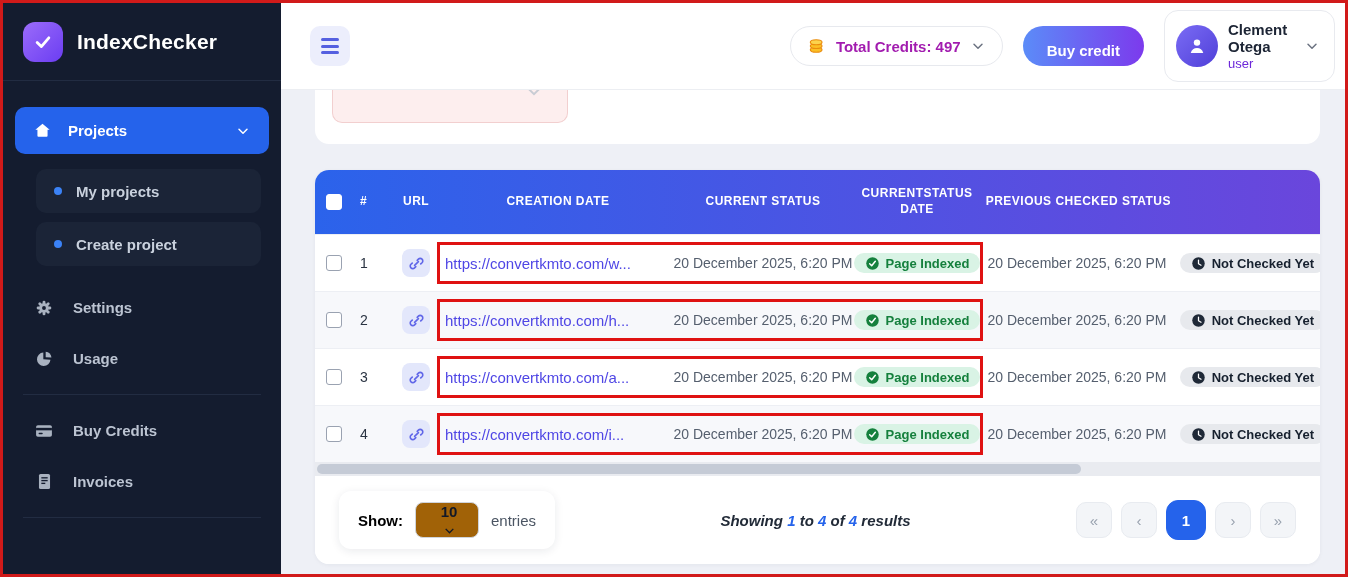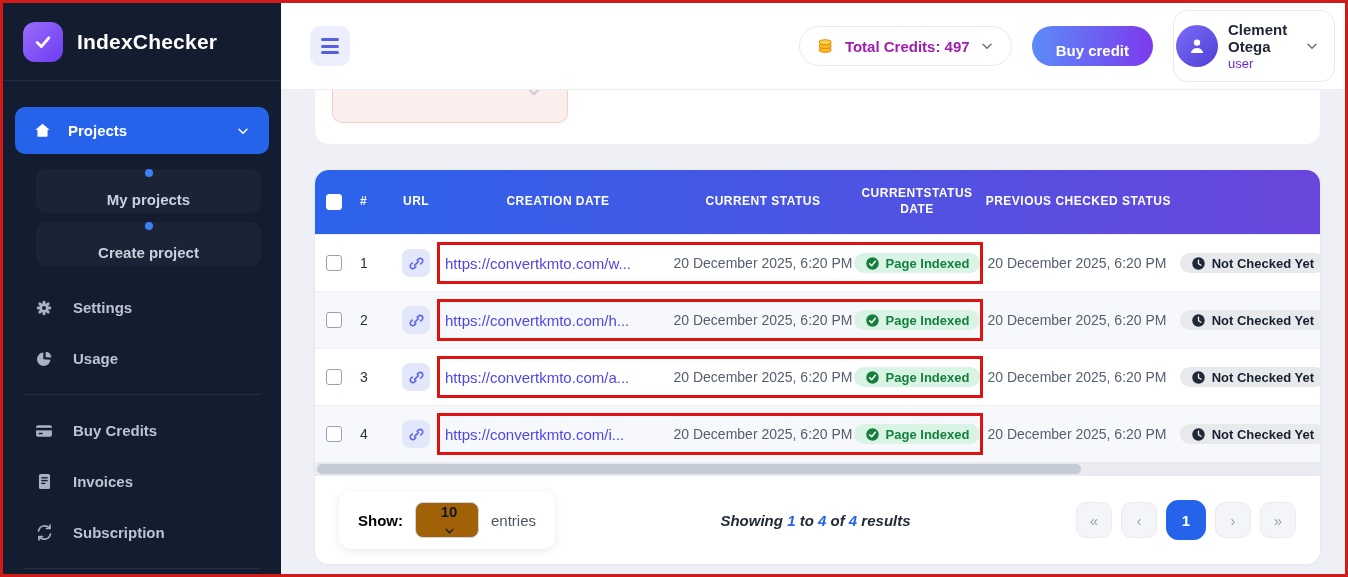--- a/index.html
+++ b/index.html
@@ -17,39 +17,39 @@
   .sidebar { width:278px; min-width:278px; height:100%; background:#141c2f; color:#c3cad6; }
   .brand { display:flex; align-items:center; gap:14px; padding:18px 20px; height:78px; border-bottom:1px solid #222c42; }
   .brand-logo { width:40px; height:40px; border-radius:12px; background:linear-gradient(135deg,#9b6cfa,#6b3df2); display:flex; align-items:center; justify-content:center; }
   .brand-logo svg { width:20px; height:20px; }
   .brand-name { color:#fff; font-size:21px; font-weight:800; letter-spacing:.2px; }
 
   .nav-projects { margin:26px 12px 0 12px; height:47px; border-radius:10px; background:#2563eb; color:#fff; display:flex; align-items:center; padding:0 18px; gap:16px; cursor:pointer; }
   .nav-projects .lbl { font-size:15px; font-weight:700; }
   .nav-projects .chev { margin-left:auto; }
   .subnav { margin:15px 20px 0 33px; }
-  .subnav-item { height:44px; border-radius:10px; background:#1b2437; display:flex; align-items:center; gap:14px; padding:0 18px; margin-bottom:9px; cursor:pointer;flex-direction:column; }
+  .subnav-item { height:44px; border-radius:10px; background:#1b2437; display:flex; align-items:center; gap:14px; padding:0 18px; margin-bottom:9px; cursor:pointer; }
   .subnav-item .dot { width:8px; height:8px; border-radius:50%; background:#3b82f6; }
   .subnav-item .lbl { font-size:15px; font-weight:600; color:#c9d1dd; }
 
   .menu { margin-top:16px; }
   .menu-item { height:51px; display:flex; align-items:center; gap:18px; padding:0 30px; cursor:pointer; font-size:15px; font-weight:600; color:#bcc4d2; }
   .menu-item .ic { width:22px; height:22px; display:flex; align-items:center; justify-content:center; }
   .divider { height:1px; background:#222c42; margin:10px 20px; }
 
   
   .content { flex:1; display:flex; flex-direction:column; min-width:0; }
   .topbar { height:86px; background:#fff; display:flex; align-items:center; padding:0 10px 0 29px; box-shadow:0 1px 0 #eceef2; position:relative; z-index:2; }
   .hamburger { width:40px; height:40px; border-radius:10px; background:#eceefc; border:none; display:flex; flex-direction:column; align-items:center; justify-content:center; gap:3.5px; cursor:pointer; }
   .hamburger i { display:block; width:18px; height:3px; border-radius:2px; background:#5560e0; }
   .top-right { margin-left:auto; display:flex; align-items:center; gap:20px; }
   .credits-pill { display:flex; align-items:center; gap:9px; height:40px; padding:0 16px; background:#fff; border:1px solid #e7e9ee; border-radius:20px; cursor:pointer; }
   .credits-pill .txt { font-size:15px; font-weight:700; color:#a21caf; }
   .buy-credit { height:40px; padding:16px 24px; border:none; border-radius:20px; background:linear-gradient(90deg,#5b8cf8,#7c3aed); color:#fff; font-size:15px; font-weight:700; cursor:pointer; font-family:"Liberation Sans",sans-serif; }
-  .user-card { display:flex; align-items:center; gap:10px; padding:10px 14px 10px 2px; background:#fff; border:1px solid #e8eaef; border-radius:14px; cursor:pointer; }
+  .user-card { display:flex; align-items:center; gap:10px; padding:10px 14px 10px 11px; background:#fff; border:1px solid #e8eaef; border-radius:14px; cursor:pointer; }
   .avatar { width:42px; height:42px; border-radius:50%; background:linear-gradient(135deg,#7b6cf5,#4f3fd8); display:flex; align-items:center; justify-content:center; }
   .user-name { width:66px; font-size:15px; font-weight:700; color:#1c2434; line-height:1.15; }
   .user-role { font-size:13px; color:#6d28d9; font-weight:400; margin-top:1px; }
   .chev { width:16px; height:16px; stroke:#6b7280; stroke-width:2.2; fill:none; stroke-linecap:round; stroke-linejoin:round; }
   .chev.white { stroke:#fff; }
 
   .main { flex:1; padding:0 25px 0 34px; }
   .cut-card { height:55px; background:#fff; border-radius:0 0 14px 14px; position:relative; }
   .pink-box { position:absolute; left:17px; top:0; width:236px; height:34px; background:#fdeeee; border:1px solid #f2cfcf; border-top:none; border-radius:0 0 10px 10px; }
   .cut-chev { position:absolute; right:24px; top:-4px; width:18px; height:14px; stroke:#c9ccd4; stroke-width:2.5; fill:none; }
@@ -175,31 +175,20 @@
         <span class="ic">
           <svg width="19" height="19" viewBox="0 0 24 24">
             <rect class="sidebar-fill" x="5" y="2.5" width="14" height="19" rx="2"></rect>
             <rect x="8" y="6.5" width="8" height="1.7" fill="#141c2f"></rect>
             <rect x="8" y="10" width="8" height="1.7" fill="#141c2f"></rect>
             <rect x="8" y="13.5" width="5" height="1.7" fill="#141c2f"></rect>
           </svg>
         </span>
         <span>Invoices</span>
       </div>
-      <div class="menu-item">
-        <span class="ic">
-          <svg width="19" height="19" viewBox="0 0 24 24" class="sidebar-icon">
-            <path d="M4.5 10 A8 8 0 0 1 18.5 6.5"></path>
-            <polyline points="19,2.5 19,7 14.5,7"></polyline>
-            <path d="M19.5 14 A8 8 0 0 1 5.5 17.5"></path>
-            <polyline points="5,21.5 5,17 9.5,17"></polyline>
-          </svg>
-        </span>
-        <span>Subscription</span>
-      </div>
       <div class="divider"></div>
     </div>
   </aside>
 
   <div class="content">
     <header class="topbar">
       <button class="hamburger">
           <i></i>
           <i></i>
           <i></i>

